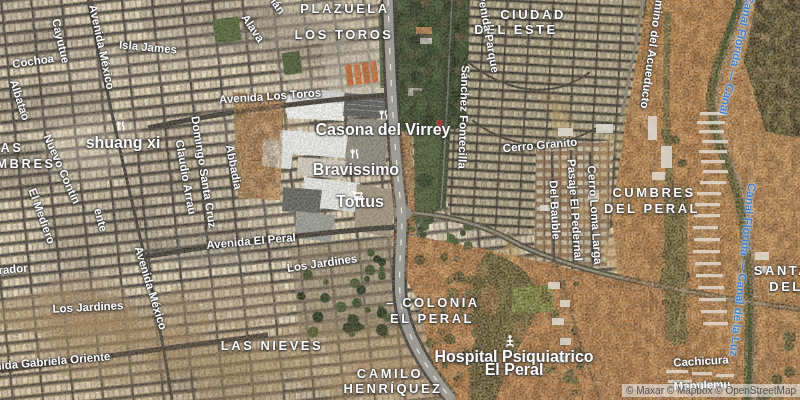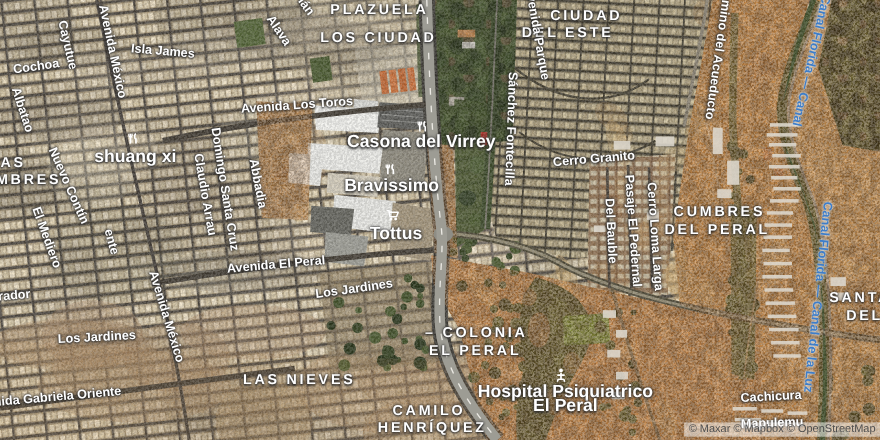--- a/index.html
+++ b/index.html
@@ -597,21 +597,21 @@
   <rect x="540" y="205" width="10" height="6"></rect>
 </g>
 
 <ellipse cx="403" cy="213" rx="9" ry="7" fill="#8e8d85"></ellipse>
 
 <path d="M388,0 C390,70 394,150 401,205 C404,230 398,258 400,295 C403,333 426,368 452,400" fill="none" stroke="#9d9c94" stroke-width="9.5"></path>
 <path d="M388,0 C390,70 394,150 401,205 C404,230 398,258 400,295 C403,333 426,368 452,400" fill="none" stroke="#eceae4" stroke-width="1.2" stroke-dasharray="6 10"></path>
 </svg>
 
 <div class="lbl city" style="left:345px;top:8px;">PLAZUELA</div>
-<div class="lbl city" style="left:344px;top:34px;">LOS CIUDAD</div>
+<div class="lbl city" style="left:344px;top:34px;">LOS TOROS</div>
 
 <div class="lbl city" style="left:533px;top:14px;">CIUDAD</div>
 <div class="lbl city" style="left:516px;top:29px;">DEL ESTE</div>
 
 <div class="lbl city" style="left:654px;top:192px;">CUMBRES</div>
 <div class="lbl city" style="left:652px;top:208px;">DEL PERAL</div>
 
 <div class="lbl city" style="left:272px;top:345px;">LAS NIEVES</div>
 
 <div class="lbl city" style="left:390px;top:373px;">CAMILO</div>
@@ -685,21 +685,21 @@
 <div class="lbl st" style="left:702px;top:385px;transform:translate(-50%,-50%) rotate(-2deg);">Mapulemu</div>
 
 <div class="lbl wat" style="left:743px;top:270px;transform:translate(-50%,-50%) rotate(96deg);">Canal Florida — Canal de la Luz</div>
 
 <div class="lbl wat" style="left:737px;top:55px;transform:translate(-50%,-50%) rotate(103deg);">Canal Florida — Canal</div>
 
 <div class="lbl poi" style="left:383px;top:130px;">Casona del Virrey</div>
 
 <div class="lbl poi" style="left:356px;top:170px;">Bravissimo</div>
 
-<div class="lbl poi" style="left:360px;top:213px;">Tottus</div>
+<div class="lbl poi" style="left:360px;top:202px;">Tottus</div>
 
 <div class="lbl poi" style="left:514px;top:357px;">Hospital Psiquiatrico</div>
 <div class="lbl poi" style="left:514px;top:370px;">El Peral</div>
 
 <div class="lbl poi" style="left:123px;top:143px;">shuang xi</div>
 
 <svg class="base" width="800" height="400" viewBox="0 0 800 400" style="pointer-events:none;">
   <defs>
     <g id="restaurant">
       <path d="M-2.4,-4.5 L-2.4,4.5" stroke="#fff" stroke-width="1.5"></path>

